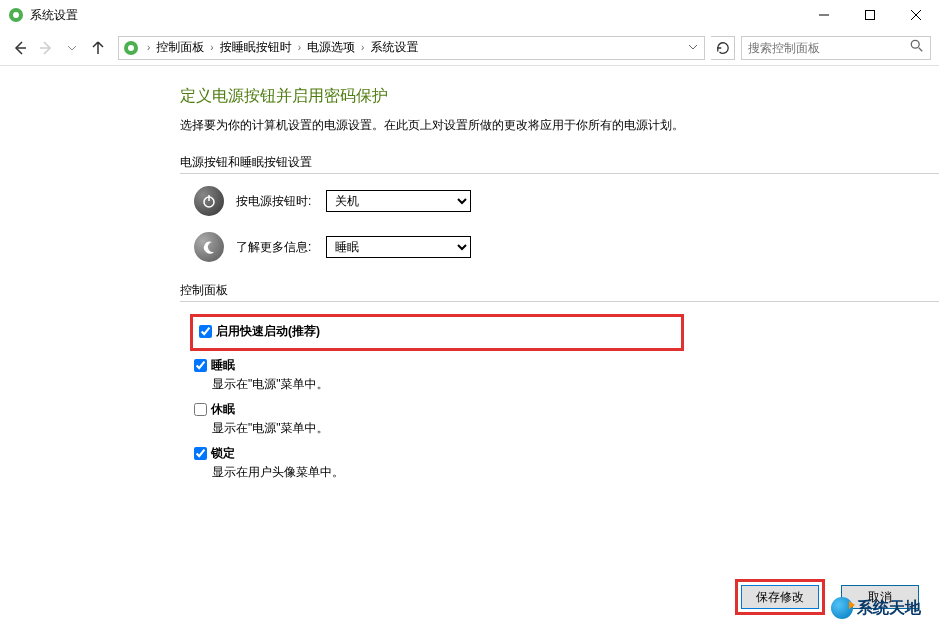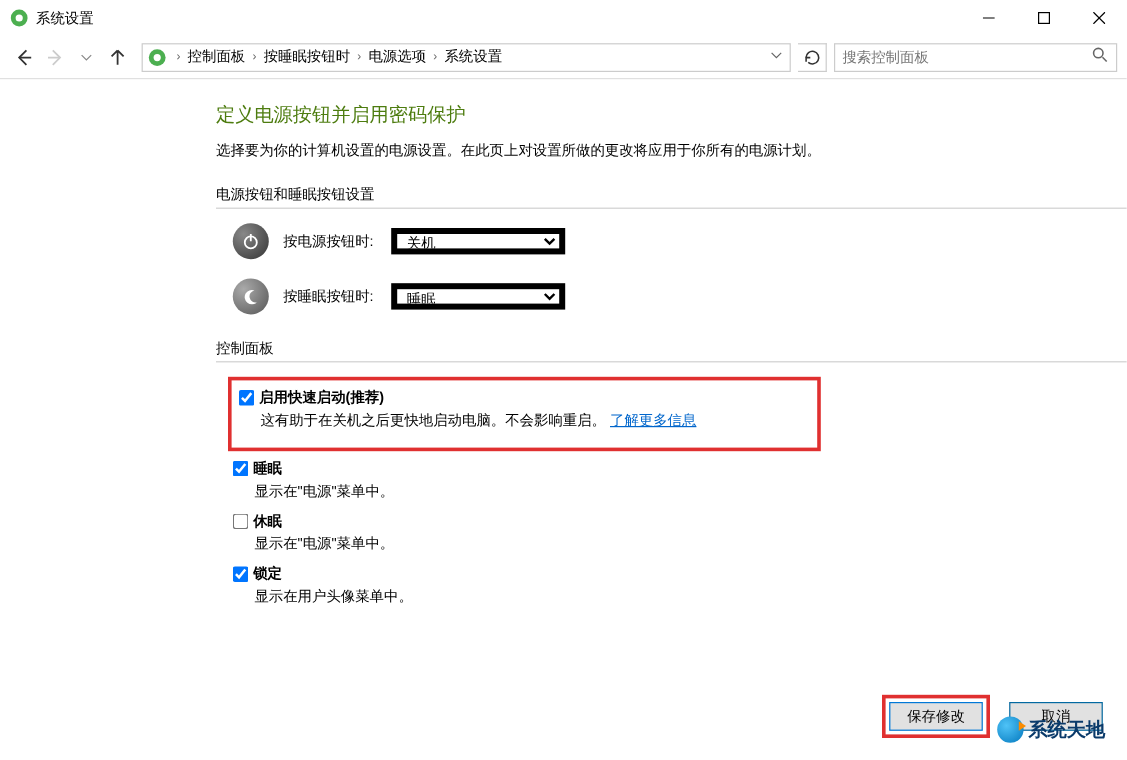--- a/index.html
+++ b/index.html
@@ -13,37 +13,37 @@
     
     .navbar { height: 36px; display: flex; align-items: center; padding: 0 8px; border-bottom: 1px solid #e0e0e0; }
     .nav-btn { width: 24px; height: 24px; display: flex; align-items: center; justify-content: center; margin-right: 2px; color: #888; cursor: pointer; }
     .nav-btn.disabled { color: #ccc; }
     .nav-btn.enabled { color: #333; }
     .breadcrumb { flex: 1; display: flex; align-items: center; border: 1px solid #ccc; height: 24px; padding: 0 4px; margin: 0 6px; }
     .breadcrumb-icon { width: 16px; height: 16px; margin-right: 4px; }
     .breadcrumb-sep { color: #666; margin: 0 4px; font-size: 10px; }
     .breadcrumb-item { padding: 0 2px; cursor: pointer; }
     .breadcrumb-refresh { width: 24px; height: 24px; display: flex; align-items:center; justify-content:center; border: 1px solid #ccc; border-left: none; margin-right: 6px; cursor: pointer; color: #333;}
-    .searchbox { width: 236px; height: 24px; border: 1px solid #ccc; display: flex; align-items: center; padding: 0 6px; }
+    .searchbox { width: 190px; height: 24px; border: 1px solid #ccc; display: flex; align-items: center; padding: 0 6px; }
     .searchbox input { border: none; outline: none; flex: 1; font-size: 12px; color: #999; }
     .search-icon { color: #666; }
     
     .content { padding: 20px 0 0 180px; }
     .page-title { color: #4d7c0f; font-size: 16px; font-weight: normal; margin-bottom: 10px; }
     .page-desc { font-size: 12px; margin-bottom: 20px; }
     
     .section-title { font-size: 12px; margin-bottom: 2px; }
     .section-divider { border: none; border-top: 1px solid #d0d0d0; margin-bottom: 12px; }
     
     .power-row { display: flex; align-items: center; margin-bottom: 16px; padding-left: 14px; }
     .power-icon { width: 30px; height: 30px; border-radius: 50%; margin-right: 12px; display: flex; align-items: center; justify-content: center; }
     .power-icon.power { background: radial-gradient(circle at 30% 30%, #888, #333); }
     .power-icon.sleep { background: radial-gradient(circle at 30% 30%, #aaa, #555); }
     .power-label { width: 90px; font-size: 12px; }
-    .power-select { width: 145px; height: 22px; border: 5px solid #000000; font-size: 12px; padding: 0 4px; background: #fff; }
+    .power-select { width: 145px; height: 22px; border: 1px solid #000000; font-size: 12px; padding: 0 4px; background: #fff; }
     
     .shutdown-section { margin-top: 20px; }
     .highlight-box { border: 3px solid #e03030; padding: 6px 6px 6px 6px; margin: 6px 0 6px 10px; width: 494px; }
     .checkbox-item { margin-bottom: 2px; padding-left: 14px; display:flex; align-items:flex-start; }
     .checkbox-item.in-highlight { padding-left: 0; }
     .cb { margin-right: 4px; margin-top: 2px; }
     .cb-label { font-weight: bold; font-size: 12px; }
     .cb-desc { padding-left: 32px; font-size: 12px; margin-bottom: 8px; }
     .cb-desc.in-highlight { padding-left: 18px; }
     .link { color: #0066cc; text-decoration: underline; cursor: pointer; }
@@ -160,38 +160,34 @@
       <span class="power-label">按电源按钮时:</span>
       <select class="power-select"><option>关机</option></select>
     </div>
 
     <div class="power-row">
       <div class="power-icon sleep">
           <svg width="16" height="16" viewBox="0 0 16 16">
             <path d="M11 3 a6 6 0 1 0 2 10 a5 5 0 0 1 -2 -10" fill="#fff"></path>
           </svg>
         </div>
-      <span class="power-label">按睡眠按钮时:</span>
+      <span class="power-label">了解更多信息:</span>
       <select class="power-select"><option>睡眠</option></select>
     </div>
   </div>
 
   <div class="shutdown-section">
     <div class="section-title">控制面板</div>
     <hr class="section-divider">
 
     <div class="highlight-box">
       <div class="checkbox-item in-highlight">
         <input type="checkbox" class="cb" checked="" style="">
         <span class="cb-label">启用快速启动(推荐)</span>
       </div>
-      <div class="cb-desc in-highlight">
-        <span>这有助于在关机之后更快地启动电脑。不会影响重启。</span>
-        <span class="link">了解更多信息</span>
-      </div>
     </div>
 
     <div class="checkbox-item">
       <input type="checkbox" class="cb" checked="" style="">
       <span class="cb-label">睡眠</span>
     </div>
     <div class="cb-desc">显示在"电源"菜单中。</div>
 
     <div class="checkbox-item">
       <input type="checkbox" class="cb" style="">

